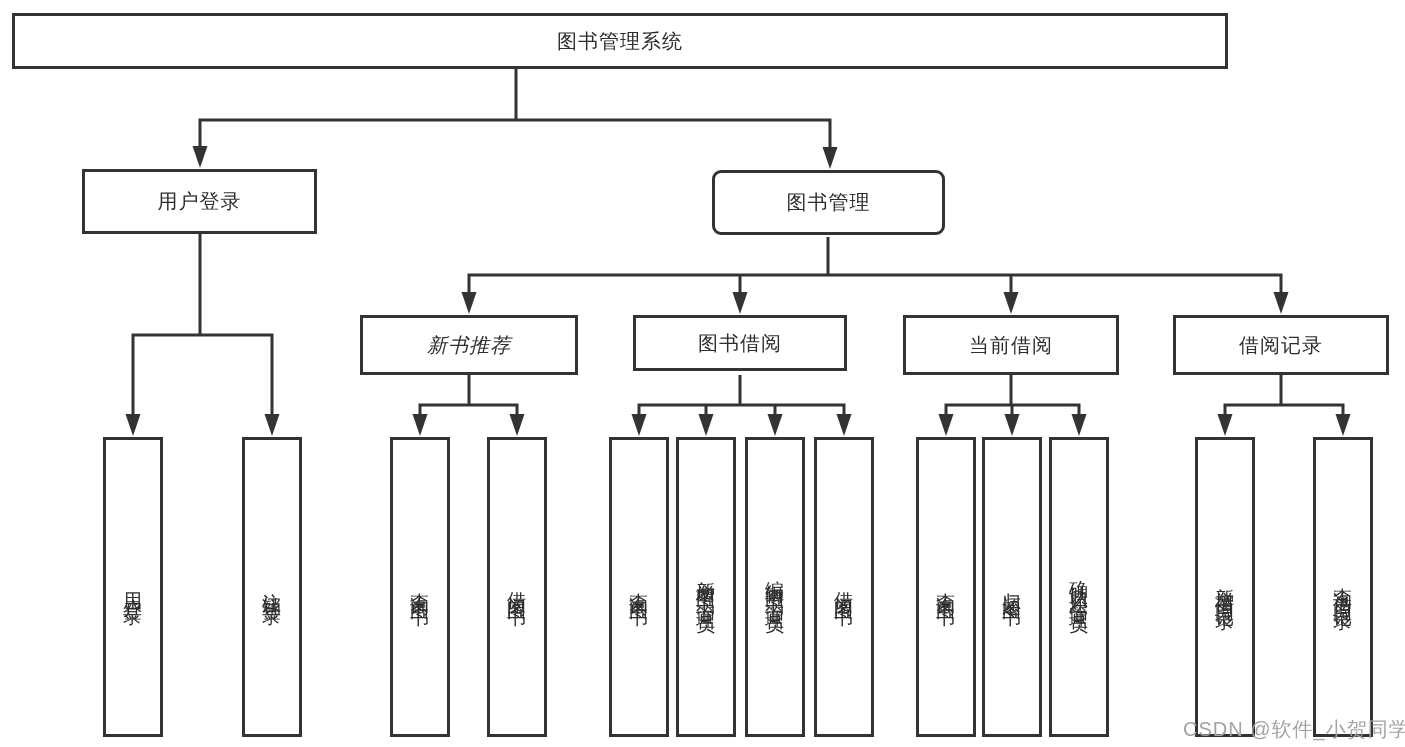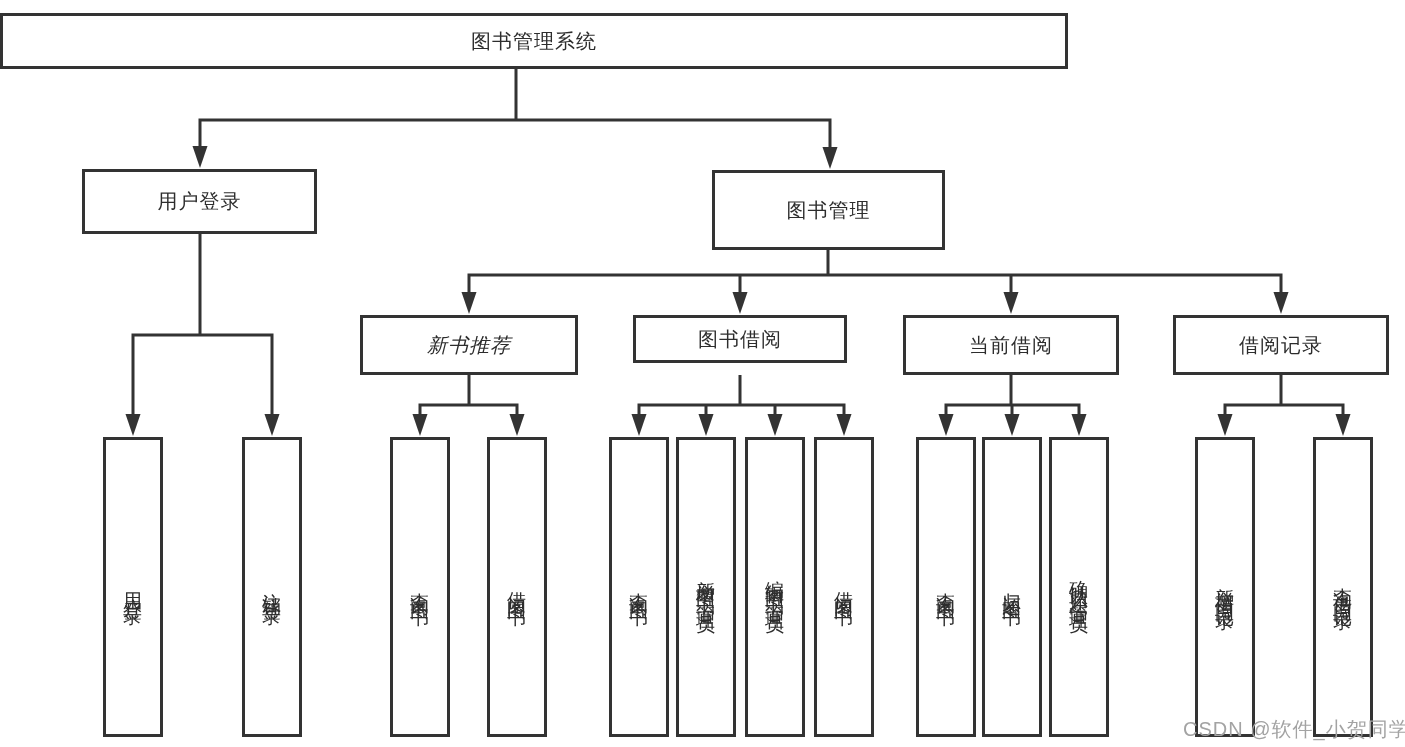--- a/index.html
+++ b/index.html
@@ -91,27 +91,27 @@
       <polygon points="767.5,414 782.5,414 775,436"></polygon>
       <polygon points="836.5,414 851.5,414 844,436"></polygon>
       <polygon points="938.5,414 953.5,414 946,436"></polygon>
       <polygon points="1004.5,414 1019.5,414 1012,436"></polygon>
       <polygon points="1071.5,414 1086.5,414 1079,436"></polygon>
       <polygon points="1217.5,414 1232.5,414 1225,436"></polygon>
       <polygon points="1335.5,414 1350.5,414 1343,436"></polygon>
     </g>
   </svg>
 
-  <div class="node" style="left:0; top:13px; width:1068px; height:56px;">图书管理系统</div>
+  <div class="node" style="left:12px; top:13px; width:1216px; height:56px;">图书管理系统</div>
 
   <div class="node" style="left:82px; top:169px; width:235px; height:65px;">用户登录</div>
-  <div class="node" style="left:712px; top:170px; width:233px; height:80px;">图书管理</div>
+  <div class="node" style="left:712px; top:170px; width:233px; height:65px;border-radius:9px;">图书管理</div>
 
   <div class="node" style="left:360px; top:315px; width:218px; height:60px;font-style:italic;">新书推荐</div>
-  <div class="node" style="left:633px; top:315px; width:214px; height:48px;">图书借阅</div>
+  <div class="node" style="left:633px; top:315px; width:214px; height:56px;">图书借阅</div>
   <div class="node" style="left:1173px; top:315px; width:216px; height:60px;">借阅记录</div>
   <div class="node" style="left:903px; top:315px; width:216px; height:60px;">当前借阅</div>
 
   <div class="node leaf" style="left:103px; top:437px; width:60px; height:300px;">用户登录</div>
   <div class="node leaf" style="left:242px; top:437px; width:60px; height:300px;">注销登录</div>
 
   <div class="node leaf" style="left:390px; top:437px; width:60px; height:300px;">查询图书</div>
   <div class="node leaf" style="left:487px; top:437px; width:60px; height:300px;">借阅图书</div>
 
   <div class="node leaf" style="left:609px; top:437px; width:60px; height:300px;">查询图书</div>

